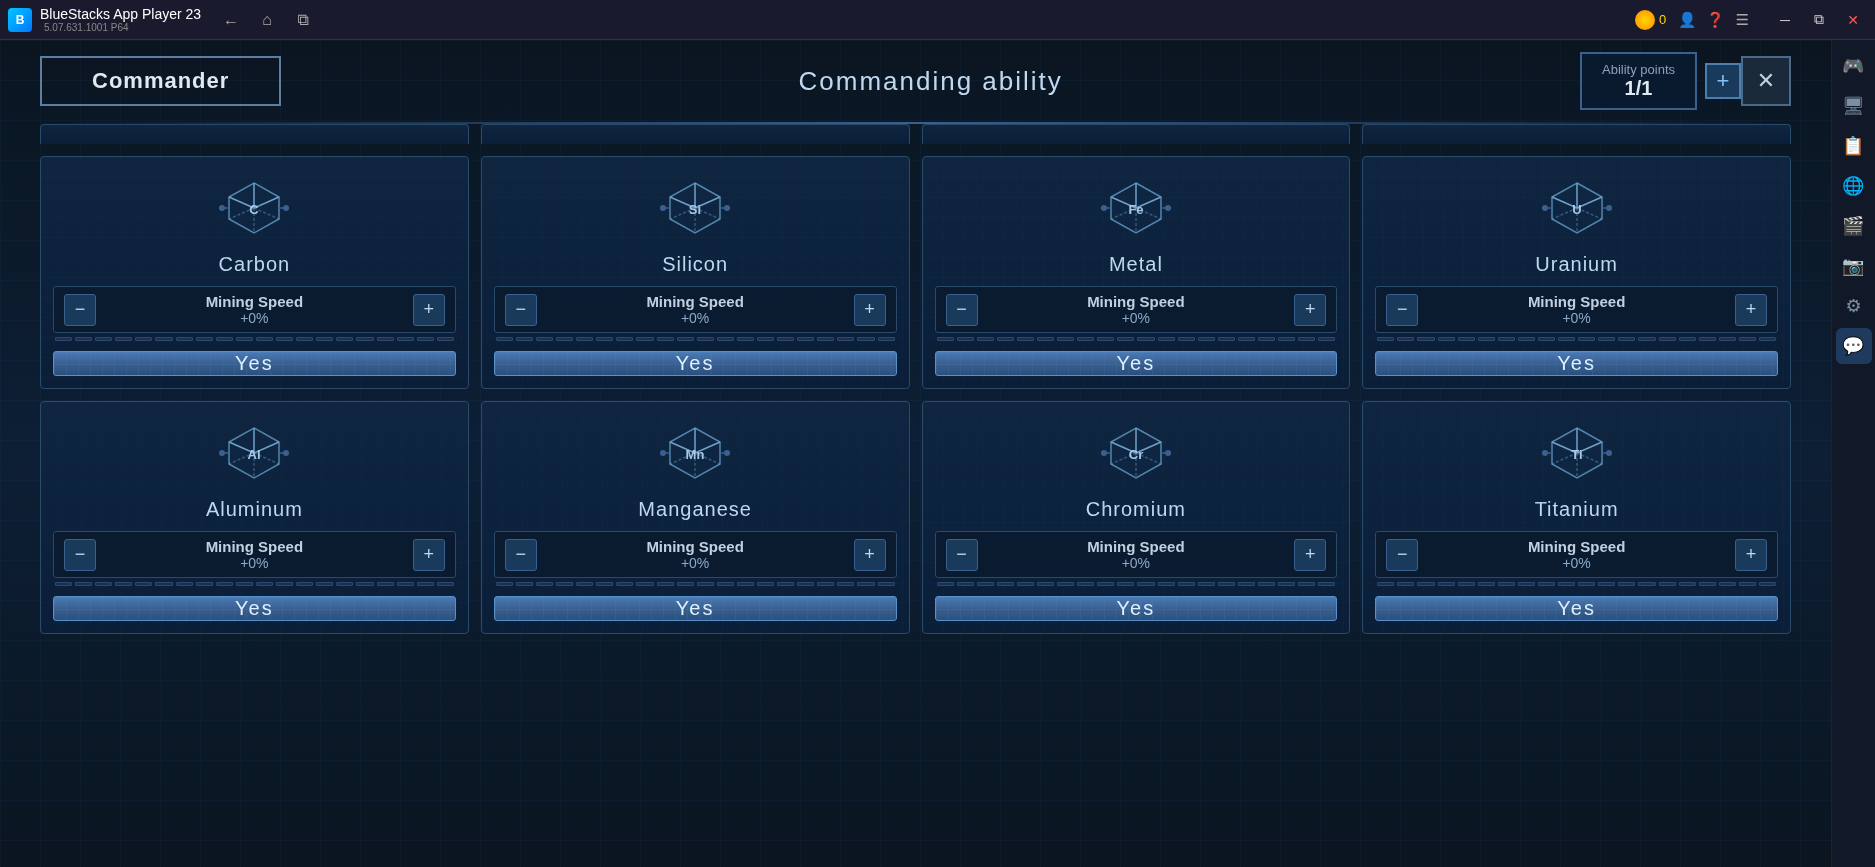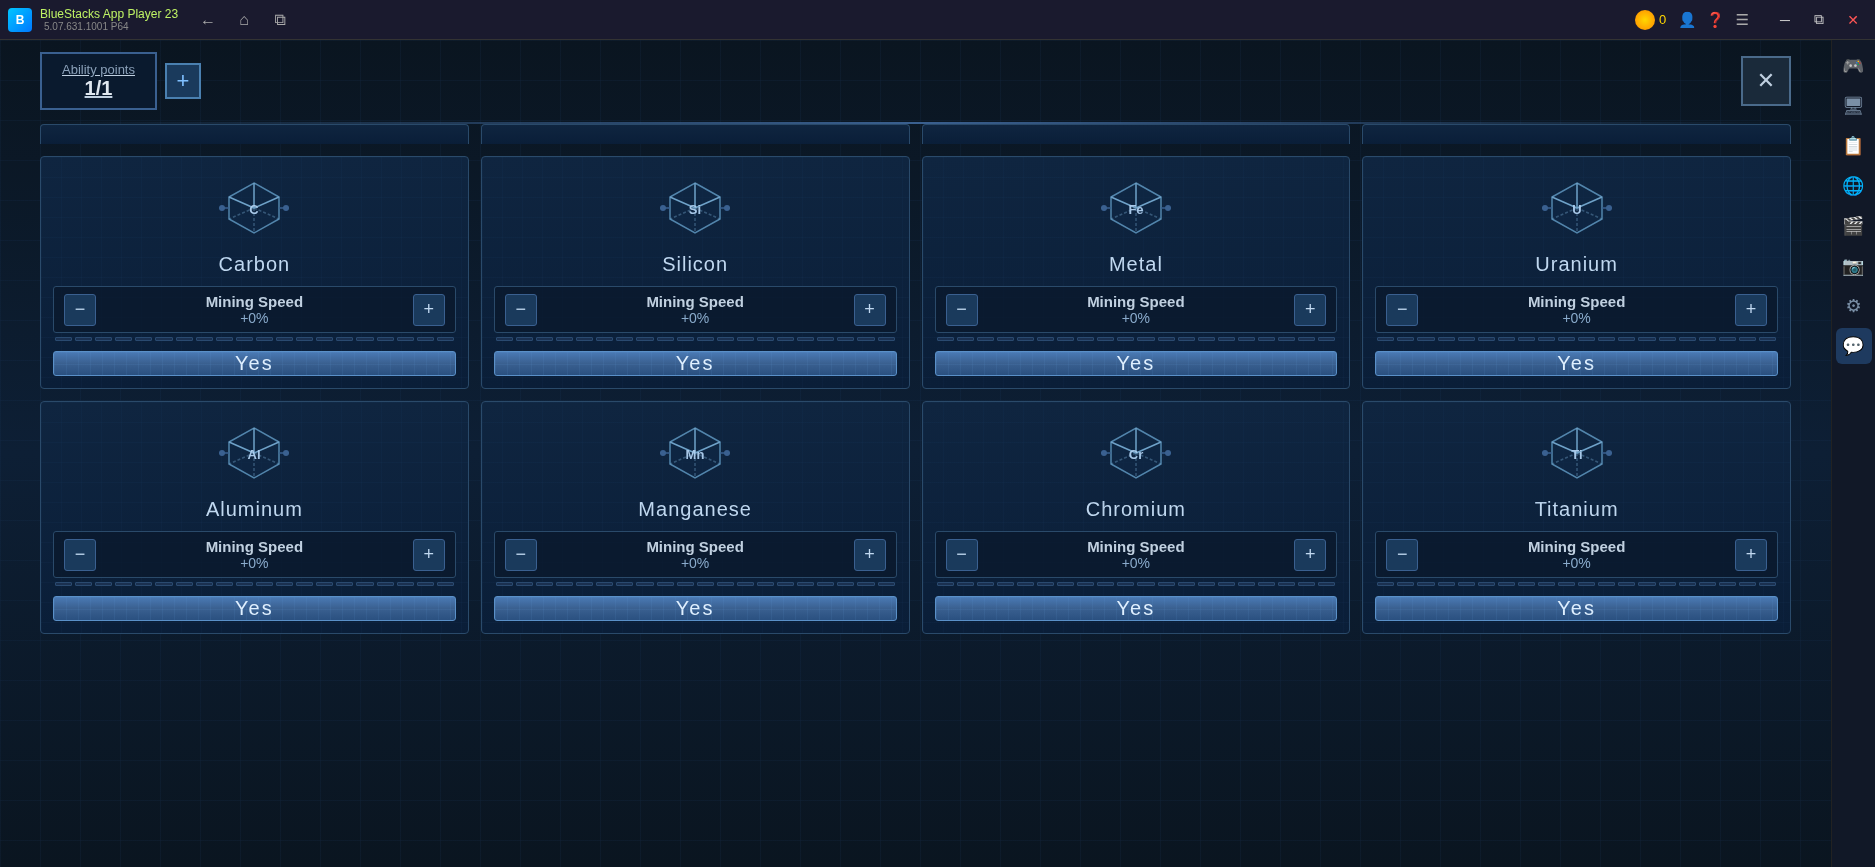--- a/index.html
+++ b/index.html
@@ -34,22 +34,22 @@
       margin-right: 8px;
       display: flex;
       align-items: center;
       justify-content: center;
       font-size: 12px;
       font-weight: bold;
       color: white;
     }
 
     .topbar-title {
-      font-size: 12px;
-      color: #bef264;
+      font-size: 14px;
+      color: #ffffff;
     }
 
     .topbar-version {
       font-size: 10px;
       color: #888;
       margin-left: 4px;
     }
 
     .topbar-nav {
       display: flex;
@@ -220,21 +220,20 @@
       gap: 8px;
     }
 
     .ability-points-box {
       background: #0a1a2e;
       border: 2px solid #3a6090;
       padding: 8px 20px;
       color: #c0d0e0;
       font-size: 16px;
       text-align: center;
-      text-decoration: underline;
     }
 
     .ability-points-label {
       font-size: 13px;
       color: #8aa0b8;
     }
 
     .ability-points-value {
       font-size: 20px;
       color: #e0e8f0;
@@ -480,21 +479,25 @@
   <div class="sidebar-icon">🌐</div>
   <div class="sidebar-icon">🎬</div>
   <div class="sidebar-icon">📷</div>
   <div class="sidebar-icon">⚙</div>
   <div class="sidebar-icon active">💬</div>
 </div>
 
 <div class="game-area">
 
   <div class="commander-header">
-
+    <button class="commander-btn">Commander</button>
+
+    <div class="title-area">
+      <div class="commanding-ability-title">Commanding ability</div>
+    </div>
 
     <div class="ability-points-area">
       <div class="ability-points-box">
         <div class="ability-points-label">Ability
 points</div>
         <div class="ability-points-value">1/1</div>
       </div>
       <button class="ability-plus-btn">+</button>
     </div>
 

